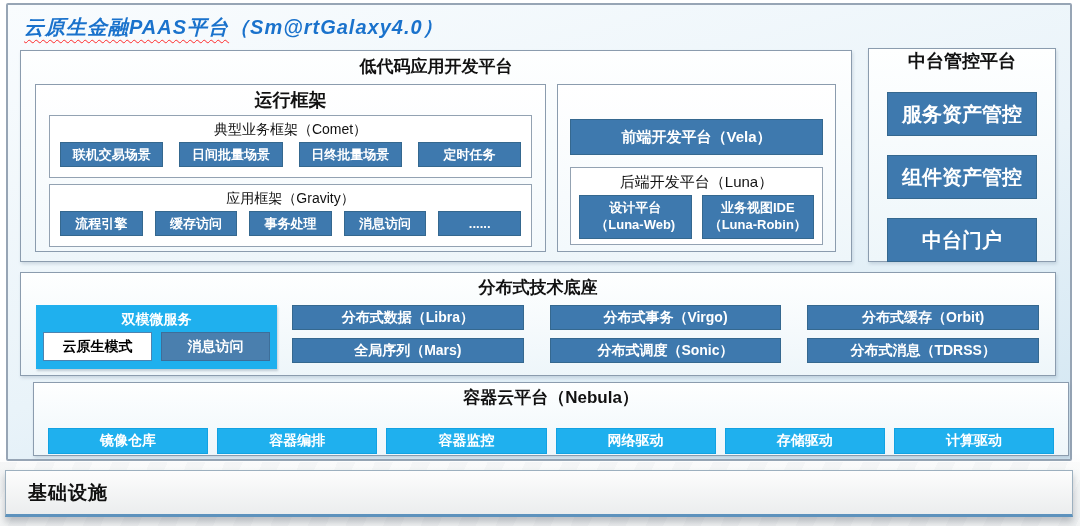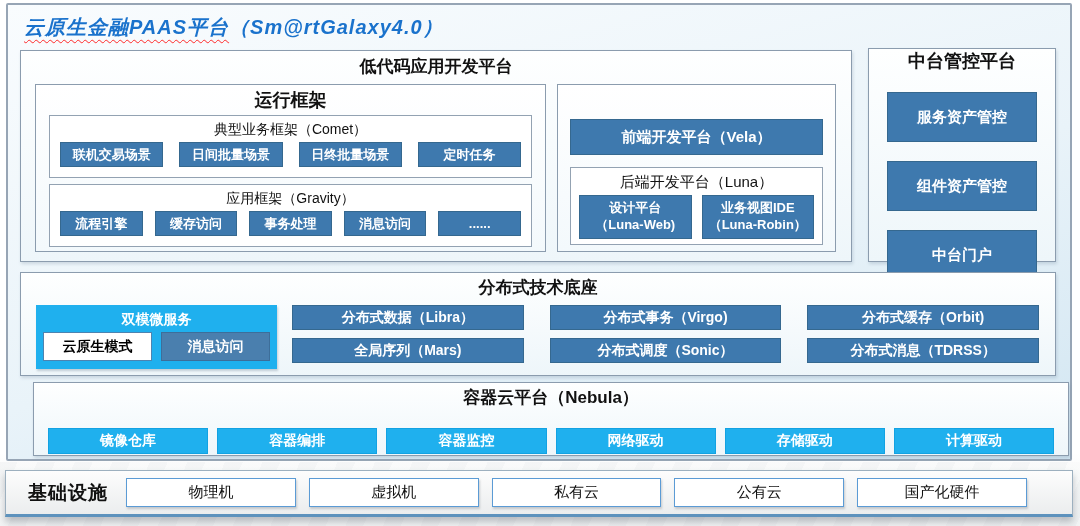--- a/index.html
+++ b/index.html
@@ -59,21 +59,21 @@
   
   .dev{left:536px;top:33px;width:279px;height:168px}
   .vela{position:absolute;left:12px;top:34px;width:253px;height:36px;font-size:15px;flex:none;display:flex}
   .luna{left:12px;top:82px;width:253px;height:78px}
   .luna-label{font-size:15px;text-align:center;line-height:27px}
   .luna-btns{display:flex;gap:10px;padding:0 8px}
   .luna-btn{height:44px;flex-direction:column;line-height:1.3;font-size:13px}
   
   .panel-mid{left:860px;top:43px;width:188px;height:214px;display:flex;flex-direction:column;align-items:center;padding-top:0}
   .mid-title{font-size:18px;font-weight:bold}
-  .mid-btn{width:150px;flex:none;height:50px;margin-top:19px;font-size:15px;display:flex}
+  .mid-btn{width:150px;flex:none;height:44px;margin-top:19px;font-size:20px;display:flex}
   
   .panel-dist{left:12px;top:267px;width:1036px;height:104px}
   .dist-title,.nebula-title{font-size:17px;font-weight:bold;text-align:center;line-height:29px}
   .dist-content{position:absolute;left:15px;right:16px;top:32px;bottom:6px;display:flex;gap:15px}
   .dualmode{width:241px;flex-shrink:0;background:#1fb0ee;padding:2px 7px 7px;box-shadow:1px 2px 2px rgba(90,110,130,.3)}
   .dualmode-title{color:#fff;font-size:14px;font-weight:bold;text-align:center;line-height:25px}
   .dualmode-row{display:flex;gap:9px;height:29px}
   .mode-native{flex:1;background:#fff;border:1px solid #4d83b0;color:#000;font-weight:bold;font-size:14px;display:flex;align-items:center;justify-content:center}
   .mode-trad{flex:1;background:#4a7fae;border:1px solid #3d6e9a;color:#fff;font-weight:bold;font-size:14px;display:flex;align-items:center;justify-content:center}
   .dist-grid{flex:1;display:grid;grid-template-columns:repeat(3,1fr);column-gap:26px;row-gap:8px;align-content:start}
@@ -191,20 +191,13 @@
       <div class="btn cyan nebula-btn">容器监控</div>
       <div class="btn cyan nebula-btn">网络驱动</div>
       <div class="btn cyan nebula-btn">存储驱动</div>
       <div class="btn cyan nebula-btn">计算驱动</div>
     </div>
   </div>
 </div>
 
 <div class="infra">
   <div class="infra-label">基础设施</div>
-  <div class="infra-boxes">
-    <div class="infra-box">物理机</div>
-    <div class="infra-box">虚拟机</div>
-    <div class="infra-box">私有云</div>
-    <div class="infra-box">公有云</div>
-    <div class="infra-box">国产化硬件</div>
-  </div>
 </div>
 
 </body></html>

